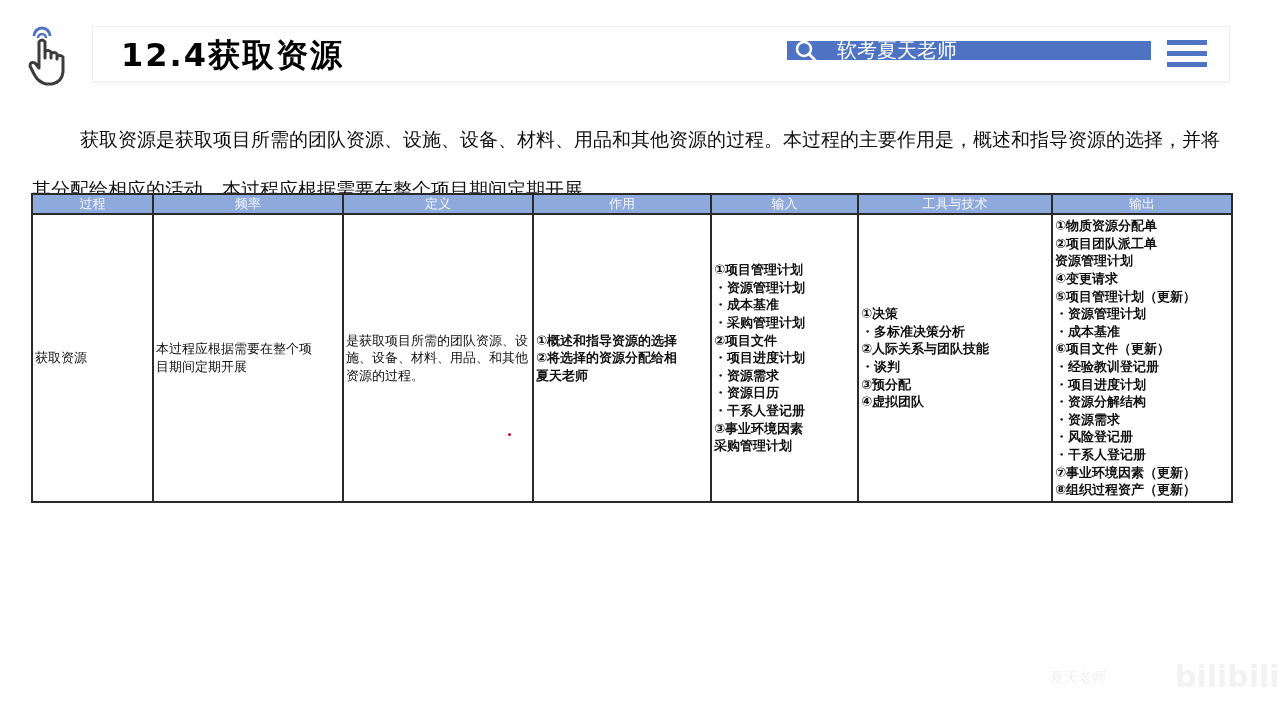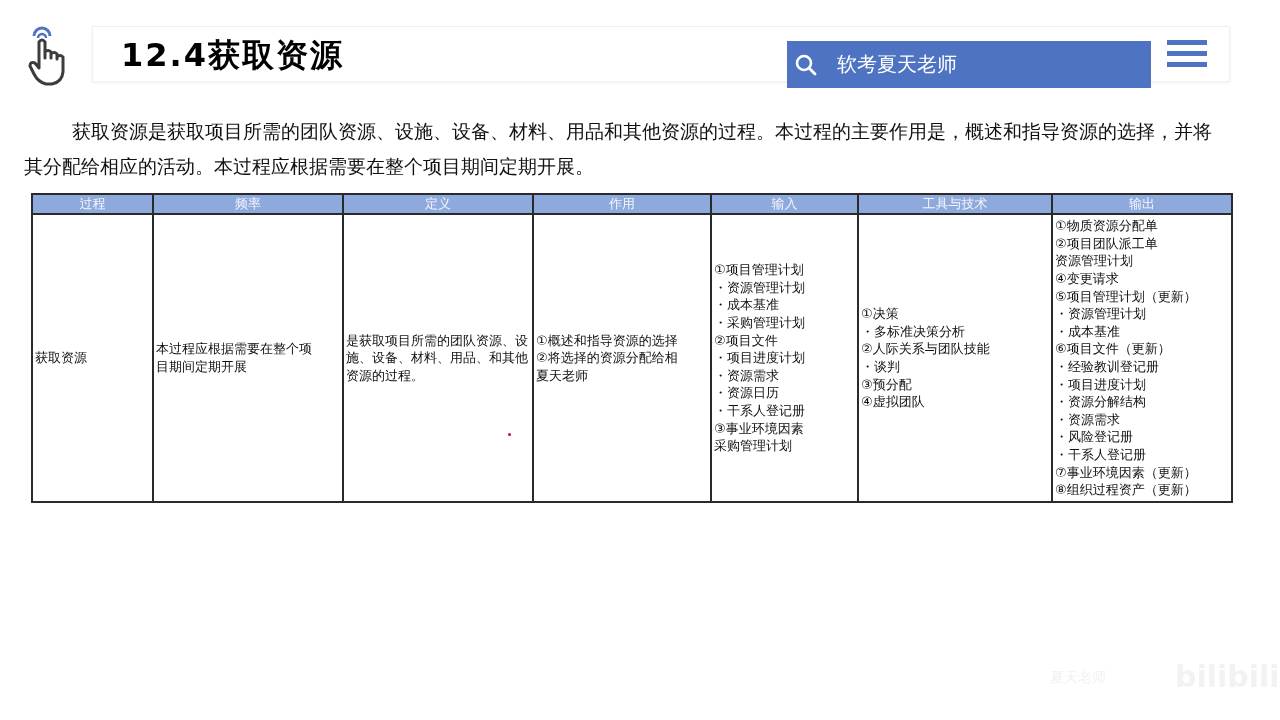--- a/index.html
+++ b/index.html
@@ -12,48 +12,48 @@
     position: absolute; left: 92px; top: 26px; width: 1138px; height: 56px;
     background: #ffffff; border: 1px solid #f0f0f0;
     box-shadow: 0 1px 3px rgba(0,0,0,0.06);
   }
   .page-title {
     position: absolute; left: 28px; top: 8px;
     font-size: 32px; font-weight: bold; color: #000000; letter-spacing: 2px;
     line-height: 40px;
   }
   .search-box {
-    position: absolute; left: 694px; top: 14px; width: 364px; height: 47px;
+    position: absolute; left: 694px; top: 14px; width: 364px; height: 19px;
     background: #4e73c2; display: flex; align-items: center; color: #fff;
   }
   .search-icon { width: 22px; height: 22px; margin-left: 8px; }
   .search-text { margin-left: 20px; font-size: 20px; color: #ffffff; }
   .menu-icon { position: absolute; left: 1074px; top: 13px; width: 40px; height: 30px; }
   .menu-icon span { display: block; height: 5px; background: #4e73c2; margin-bottom: 6px; }
 
   .intro {
-    position: absolute; left: 24px; top: 114px; width: 1200px;
-    font-size: 19px; line-height: 35px; color: #111;
+    position: absolute; left: 32px; top: 114px; width: 1200px;
+    font-size: 19px; line-height: 50px; color: #111;
     text-indent: 48px;
   }
 
   table.process-table {
     position: absolute; left: 31px; top: 193px; width: 1200px;
     border-collapse: collapse; table-layout: fixed;
     font-size: 13px; line-height: 17.6px;
   }
   .process-table th {
     background: #8ea9db; color: #f4f6fb; font-weight: normal; height: 20px;
     border: 2px solid #2a2a2a; font-size: 13px; text-align: center;
   }
   .process-table td {
     border: 2px solid #2a2a2a; vertical-align: middle; height: 288px;
     padding: 0 2px; color: #111;
   }
-  .cell-lines div { white-space: nowrap; }
+  .cell-lines div { white-space: nowrap; font-weight: bold; }
 
   .red-dot { position: absolute; left: 508px; top: 433px; width: 3px; height: 3px; background: #c0102a; border-radius: 50%; }
 
   .watermark { position: absolute; left: 1010px; top: 655px; width: 250px; height: 44px; opacity: 0.12; }
   .watermark .wm-text { position: absolute; left: 40px; top: 14px; font-size: 14px; color: #888; }
   .watermark .wm-logo { position: absolute; left: 165px; top: 4px; font-size: 30px; font-weight: bold; color: #999; }
 </style>
 </head>
 <body>
 

